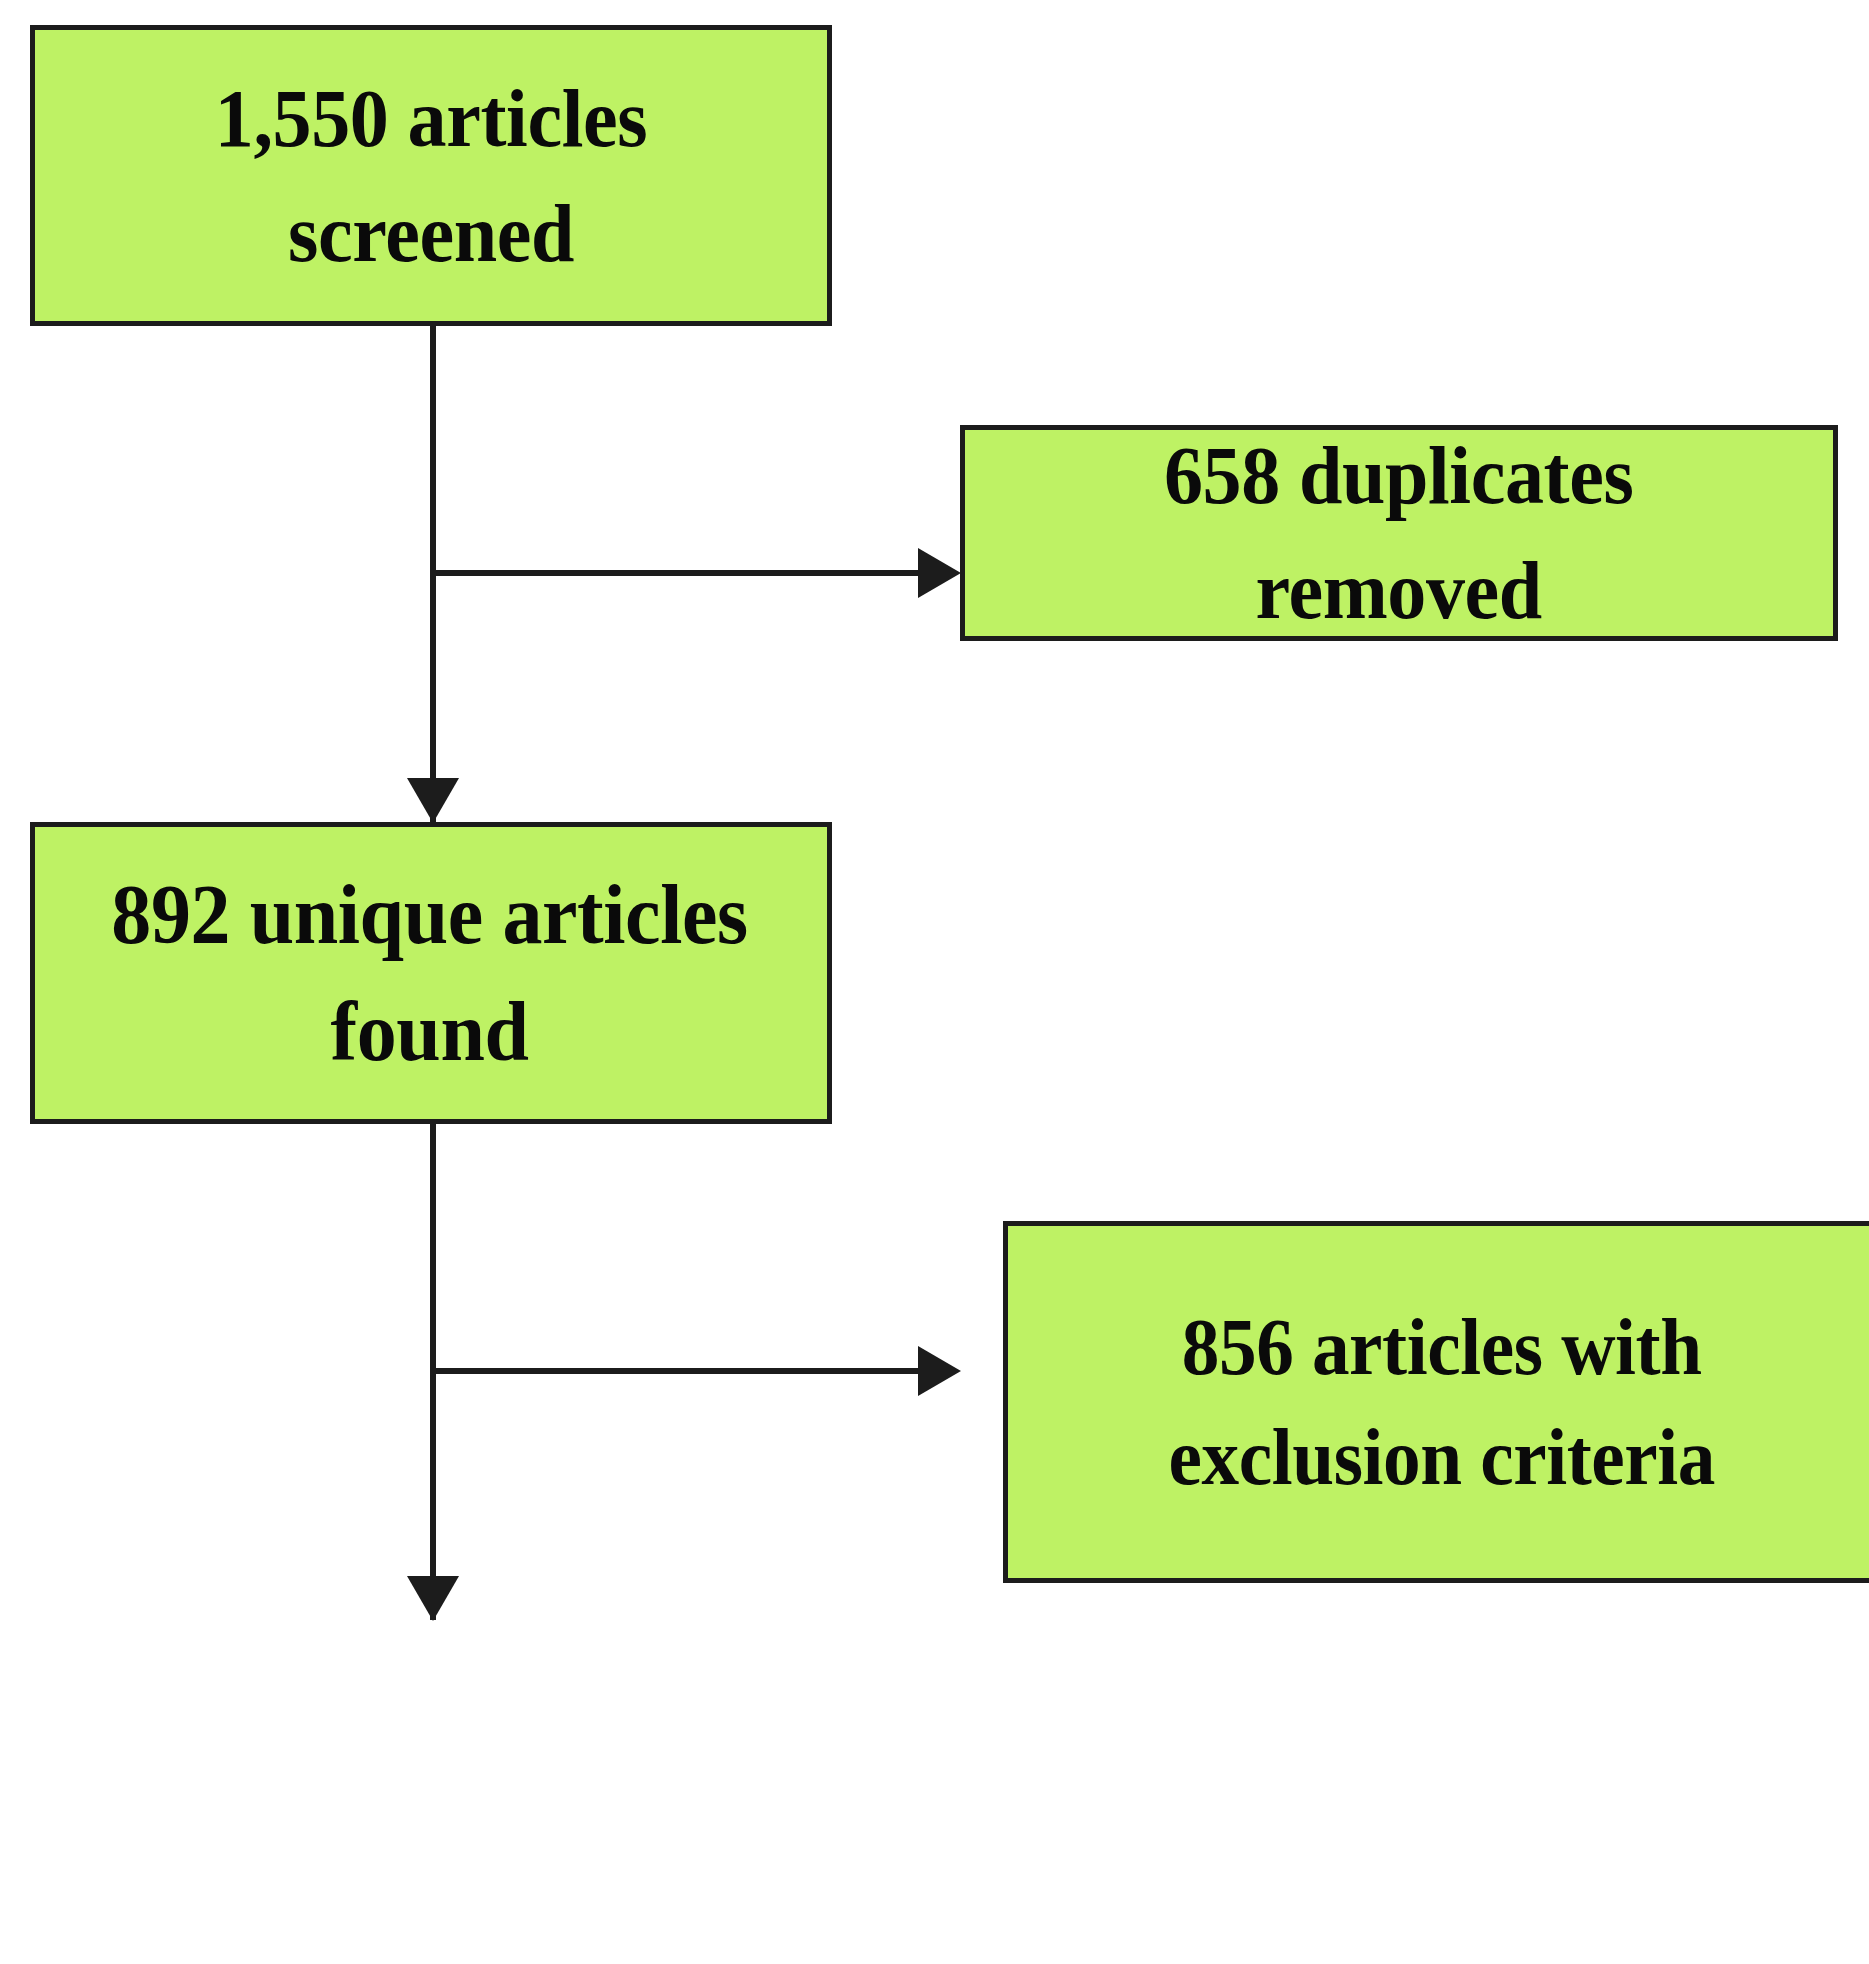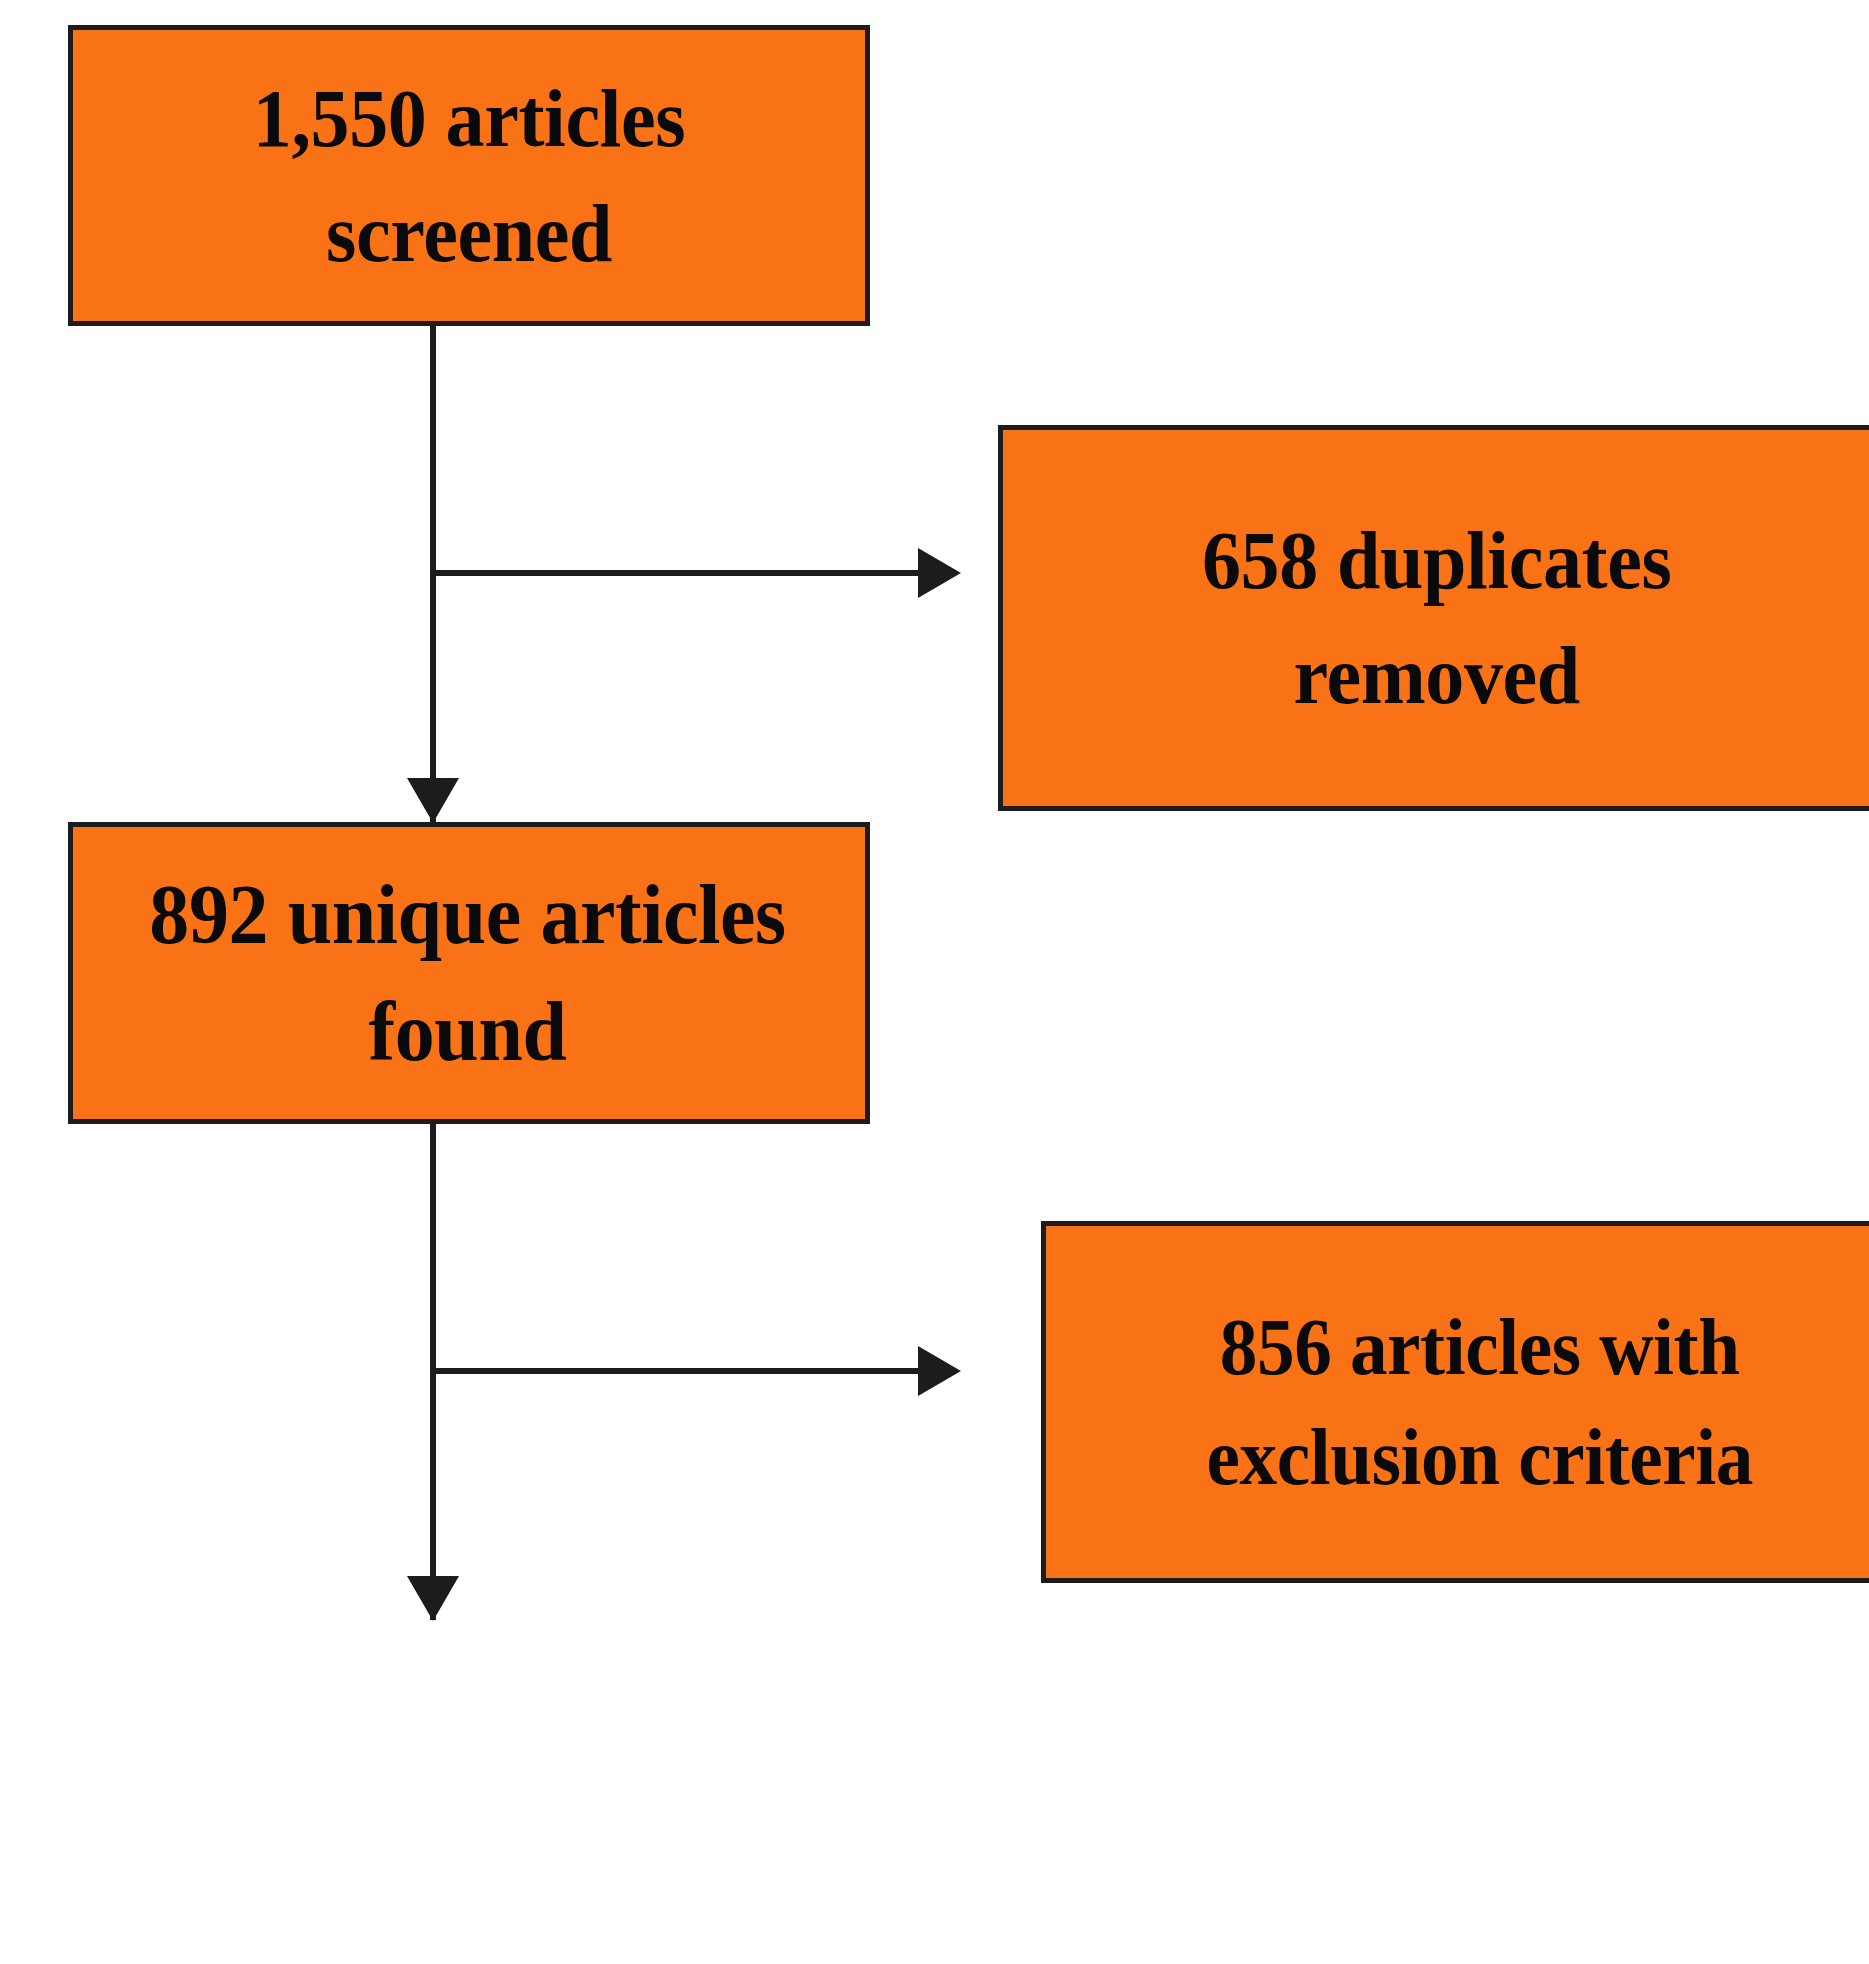--- a/index.html
+++ b/index.html
@@ -14,44 +14,43 @@
     height: 1965px;
     background: #ffffff;
     overflow: hidden;
     font-family: "Liberation Serif", "DejaVu Serif", serif;
   }
 
   
   .flow-box {
     position: absolute;
     box-sizing: border-box;
-    background: #f97316;
+    background: #bef264;
     border: 5.6px solid #1c1c1c;
     display: flex;
     align-items: center;
     justify-content: center;
     padding: 0 21px;
-    margin-left: 38px;
   }
   .flow-box .box-text {
     font-family: "Liberation Serif", "DejaVu Serif", serif;
     font-weight: bold;
     font-size: 83px;
     line-height: 1.38;
     color: #0a0a0a;
     text-align: center;
     letter-spacing: -0.4px;
     white-space: pre-line;
     transform: scaleX(0.94);
     transform-origin: center center;
   }
 
   
   #box-screened        { left: 30px;   top: 25px;   width: 802px; height: 301px; }
-  #box-duplicates      { left: 960px; top: 425px;  width: 878px; height: 386px; }
+  #box-duplicates      { left: 960px; top: 425px;  width: 878px; height: 216px; }
   #box-unique-found    { left: 30px;   top: 822px; width: 802px; height: 302px; padding-left: 19px; }
   #box-excluded        { left: 1003px; top: 1221px; width: 878px; height: 362px; }
   #box-included        { left: 30px;   top: 1620px; width: 802px; height: 302px; }
 
   
   #box-unique-found .box-text,
   #box-included .box-text { font-size: 85px; }
   #box-excluded .box-text { font-size: 80px; }
 
   

